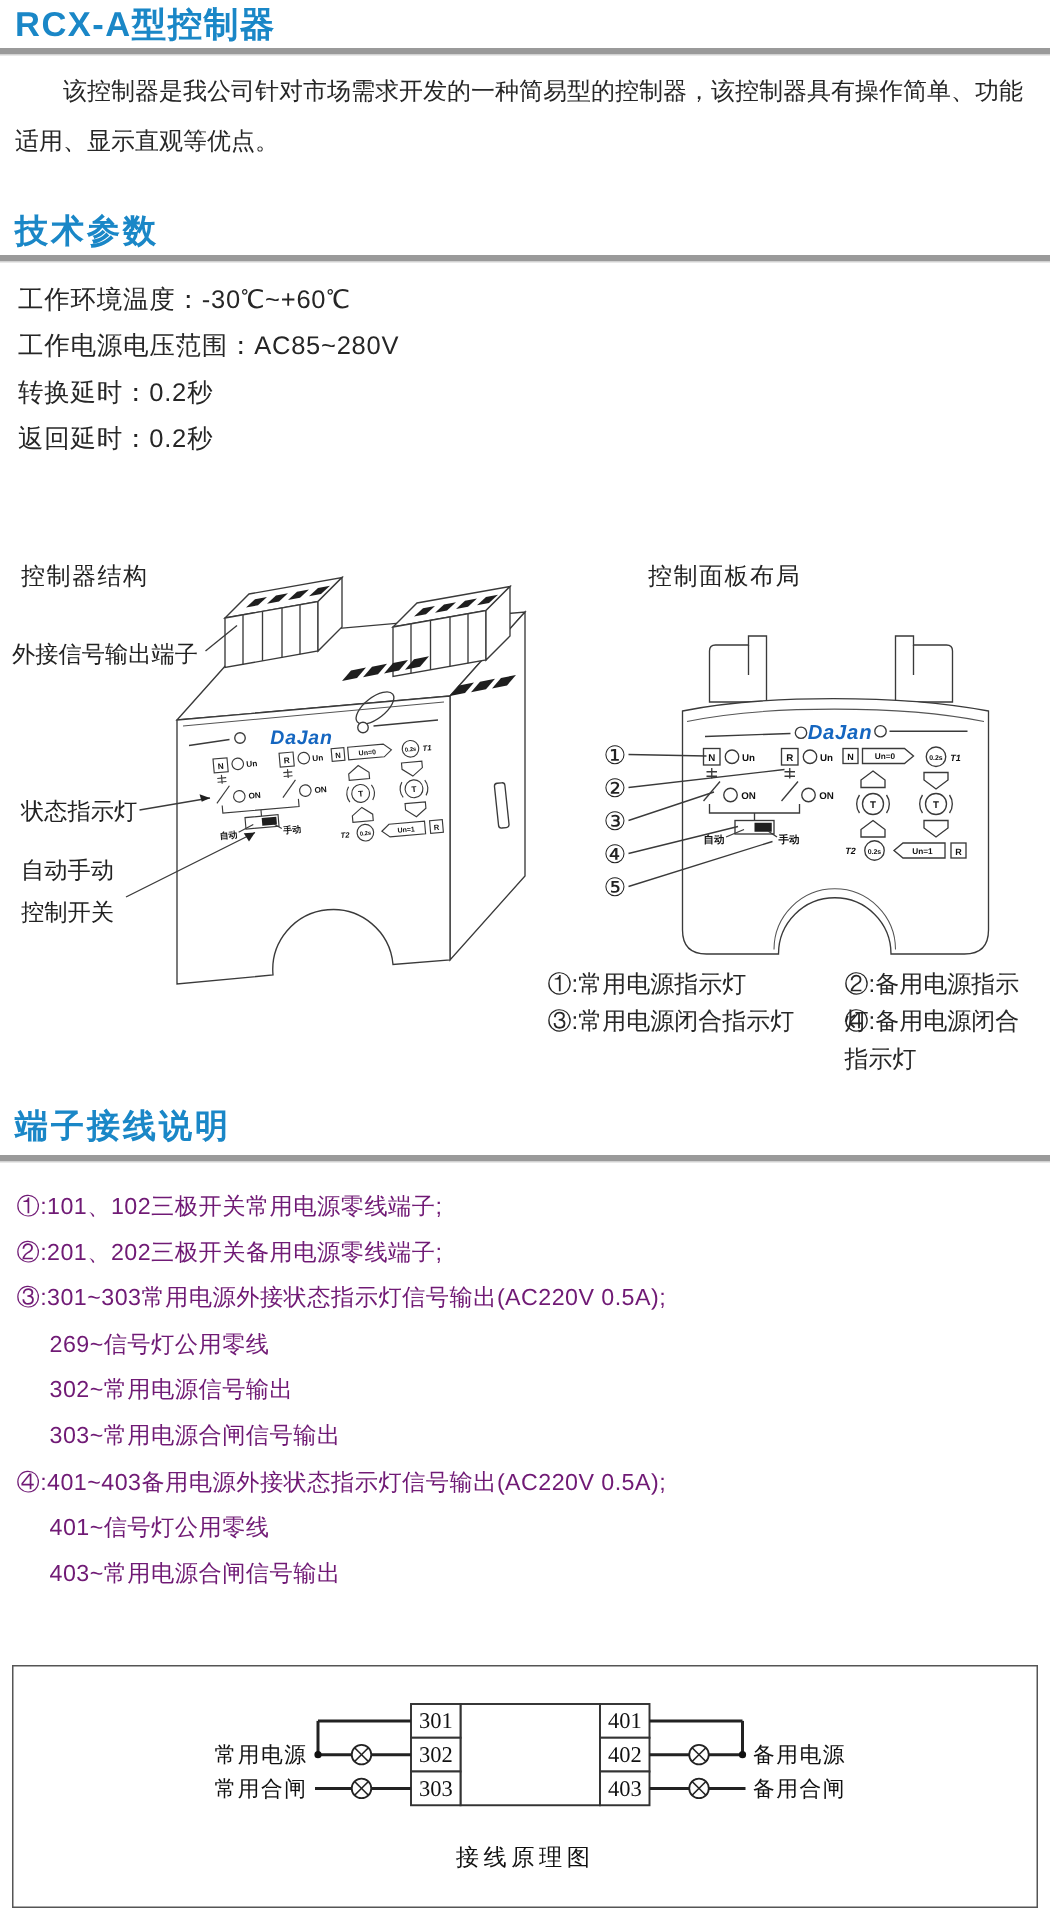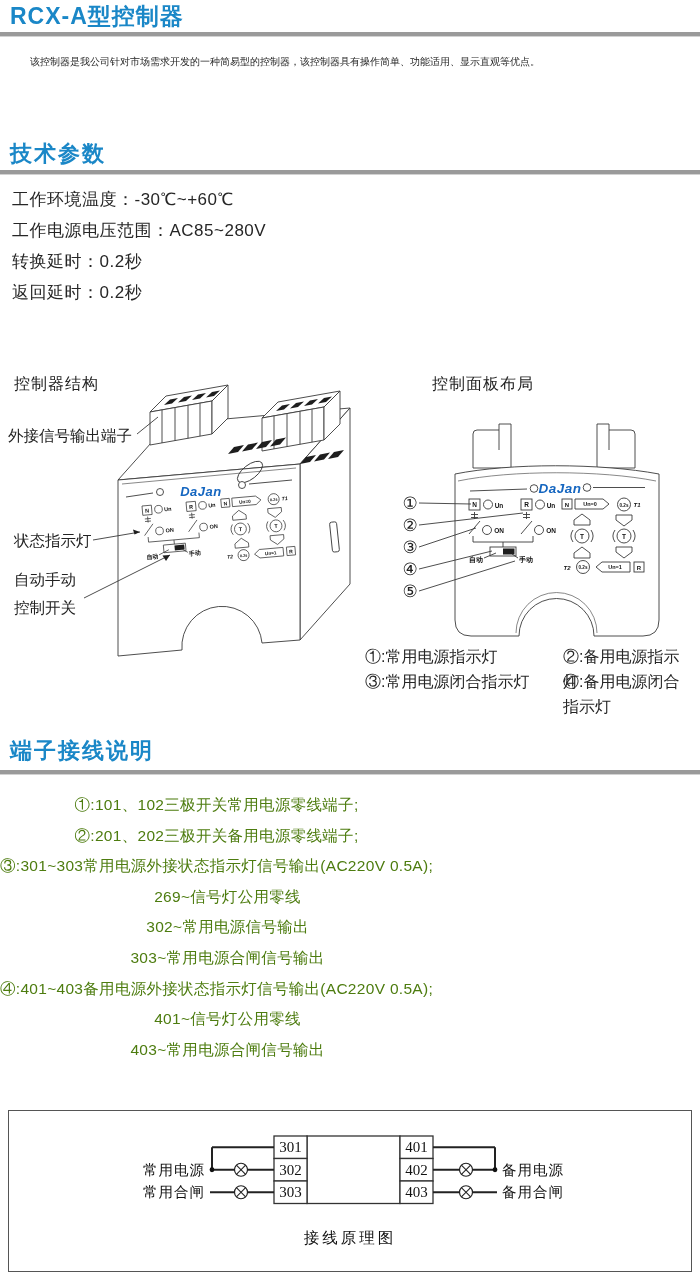--- a/index.html
+++ b/index.html
@@ -3,28 +3,28 @@
 <meta charset="utf-8">
 <style>
   html,body{margin:0;padding:0;background:#fff;}
   .page{position:relative;width:700px;height:1284px;background:#fff;overflow:hidden;
         font-family:"Liberation Sans",sans-serif;color:#2b2b2b;border-radius:18px;}
   .abs{position:absolute;}
   .h1{font-size:23px;font-weight:bold;letter-spacing:1px;}
   .h2{font-size:22px;font-weight:bold;letter-spacing:2px;}
   .blue{color:#1a87c7;}
   .rule{left:0;width:700px;height:4px;background:#9a9a9a;box-shadow:0 1px 0 #d2d2d2;}
-  .intro{left:10px;top:45px;width:684px;font-size:10px;line-height:33px;text-indent:2em;color:#262626;}
+  .intro{left:10px;top:45px;width:684px;font-size:16px;line-height:33px;text-indent:2em;color:#262626;}
   .speclist{left:12px;top:184px;font-size:17px;color:#262626;}
   .speclist .row{height:31px;line-height:31px;letter-spacing:0.5px;}
   .figtitle{font-size:16px;color:#222;letter-spacing:1px;}
   .legend{left:365px;top:644px;font-size:16px;color:#262626;}
   .legend .lrow{height:25px;line-height:25px;position:relative;width:330px;}
   .legend .c2{position:absolute;left:198px;top:0;}
-  .termlist{left:0;top:790px;font-size:15.5px;color:#4d7c0f;text-align:center;}
+  .termlist{left:11px;top:790px;font-size:15.5px;color:#701a75;}
   .termlist .row{height:30.6px;line-height:30.6px;letter-spacing:0.3px;}
   .termlist .ind{padding-left:22px;}
   svg{position:absolute;}
   .ln{stroke:#3a3a3a;stroke-width:0.9;fill:none;}
   .lnf{stroke:#3a3a3a;stroke-width:0.9;fill:#fff;}
   .lt{stroke:#555;stroke-width:0.7;fill:none;}
   .dk{fill:#1e1e1e;stroke:none;}
   .pt{font-size:6.5px;font-weight:bold;fill:#111;text-anchor:middle;font-family:"Liberation Sans",sans-serif;}
   .pts{font-size:4.6px;font-weight:bold;fill:#111;text-anchor:middle;}
   .pti{font-size:6px;font-weight:bold;font-style:italic;fill:#111;text-anchor:middle;}

